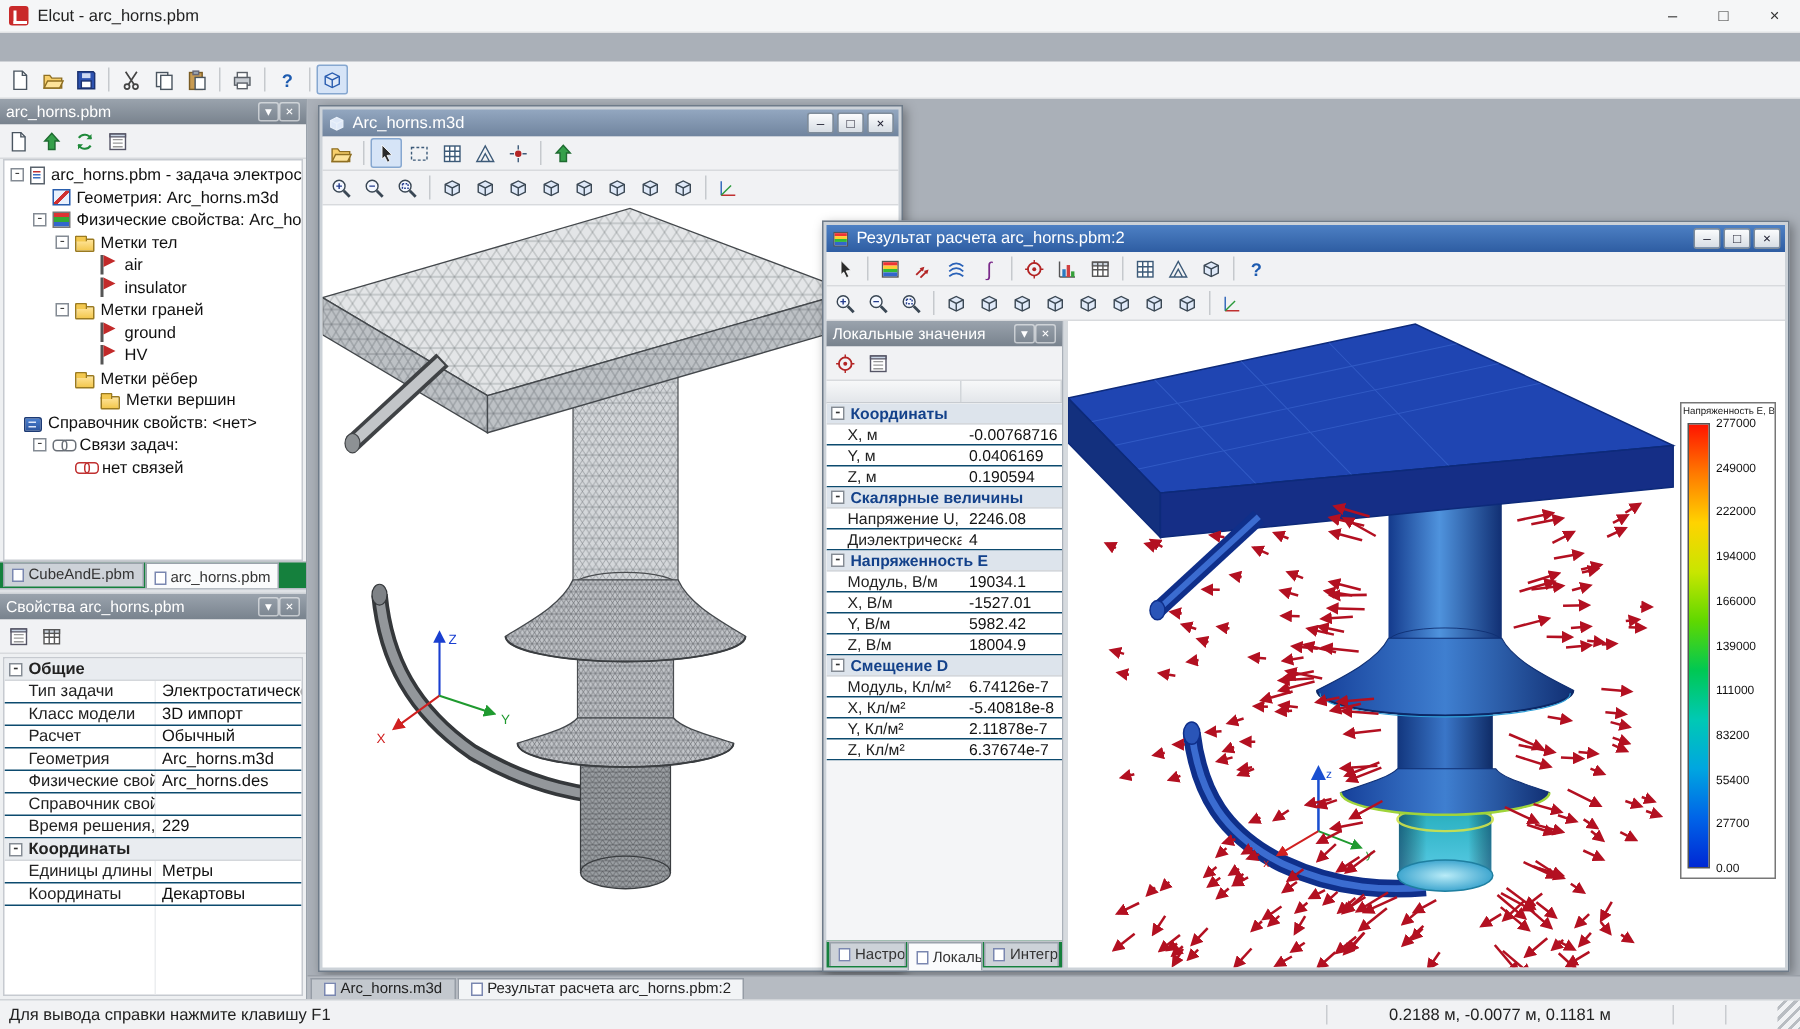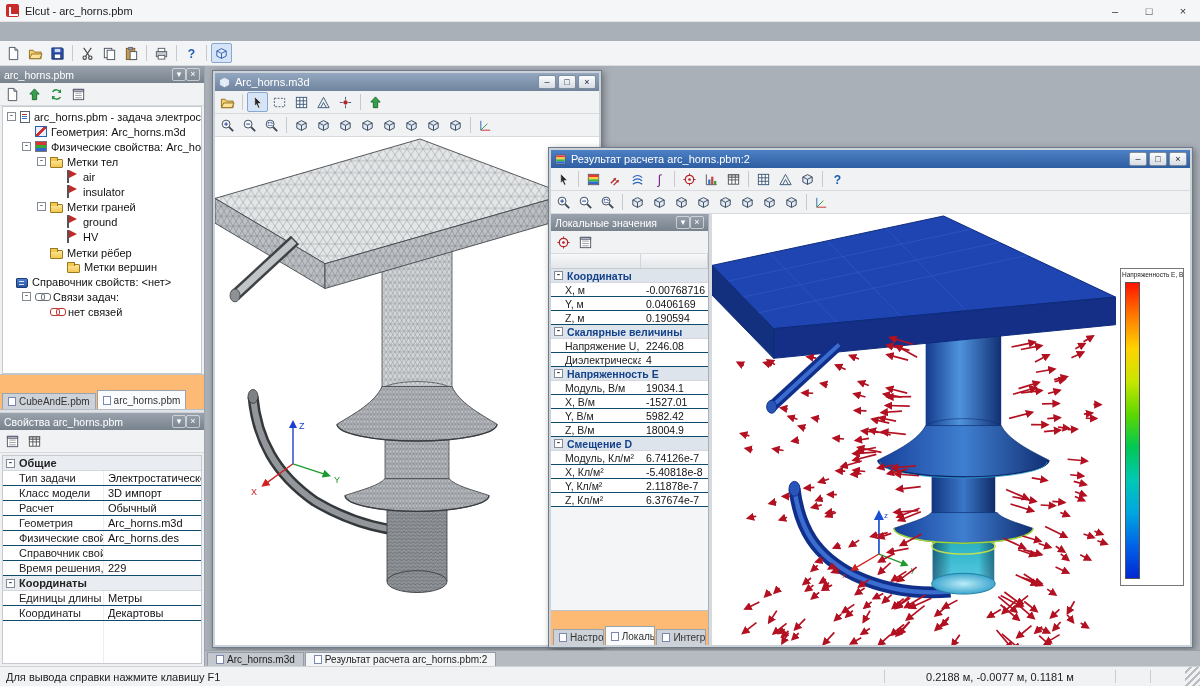--- a/index.html
+++ b/index.html
@@ -28,21 +28,21 @@
   
   .dock{position:absolute;left:0;top:66px;width:205px;bottom:20px;background:#eef0f2;border-right:1px solid #9aa2ab;display:flex;flex-direction:column}
   .pane-title{height:17px;flex:none;background:linear-gradient(#9aa3ad,#78828d);color:#fff;font-size:10.5px;display:flex;align-items:center;padding:0 4px;gap:3px}
   .pane-title .pt-label{flex:1;overflow:hidden;white-space:nowrap}
   .pbtn{width:14px;height:13px;font-size:9px;line-height:11px;text-align:center;color:#fff;background:transparent;border:1px solid rgba(255,255,255,.55);border-radius:2px;padding:0}
   .tree{background:#fff;height:268px;flex:none;overflow:hidden;border:1px solid #c6cad0;margin:0 2px;padding:2px 0}
   .trow{height:15px;display:flex;align-items:center;gap:4px;white-space:nowrap}
   .texp{width:9px;height:9px;flex:none;border:1px solid #848b94;background:#fff;font-size:9px;line-height:7px;text-align:center;color:#333;font-family:"Liberation Mono",monospace}
   .texp.empty{border-color:transparent;background:transparent}
   .tlabel{font-size:11px;color:#111}
-  .dtabs{height:35px;flex:none;display:flex;align-items:flex-end;gap:1px;padding:0 2px;background:#fdba74;border-top:1px solid #c0c4c9}
+  .dtabs{height:18px;flex:none;display:flex;align-items:flex-start;gap:1px;padding:0 2px;background:#15803d;border-top:1px solid #c0c4c9}
   .dtab{height:16px;display:flex;align-items:center;gap:3px;padding:0 5px;font-size:10px;background:#cdd2d8;border:1px solid #9aa2ab;border-bottom:none;color:#333;white-space:nowrap;overflow:hidden}
   .dtab.active{background:#fafbfc;height:19px}
   .tabico{width:8px;height:9px;flex:none;background:#fff;border:1px solid #7a87b0}
   .hsplit{height:4px;flex:none;background:#dfe2e6;border-top:1px solid #b6bcc3;border-bottom:1px solid #cfd3d8}
 
   
   .pgrid{background:#fff;border:1px solid #c6cad0;margin:2px;flex:1;overflow:hidden;font-size:11px;position:relative}
   .pgrid.props::before{content:"";position:absolute;left:100px;top:0;bottom:0;width:1px;background:#eceef0}
   .pg-group{display:flex;align-items:center;gap:4px;height:15px;background:#e9ecf0;border-bottom:1px solid #d4d7db;font-weight:bold;color:#222;padding-left:3px;position:relative}
   .pg-row{display:grid;grid-template-columns:100px 1fr;height:15px;border-bottom:1px solid #0c4a6e;align-items:center;position:relative}
@@ -1213,20 +1213,33 @@
                 <line x1="44.7" y1="413.3" x2="31.0" y2="424.0"></line>
                 <line x1="143.2" y1="394.9" x2="131.3" y2="403.1"></line>
                 <line x1="290.6" y1="400.0" x2="277.7" y2="407.9"></line>
               </g>
           </svg>
 
           <div class="legend">
             <div class="legend-title">Напряженность E, В/м</div>
             <div class="legend-body">
               <div class="legend-bar" id="legend-bar" style="background: linear-gradient(rgb(255, 20, 0), rgb(255, 122, 0), rgb(255, 211, 0), rgb(200, 230, 0), rgb(95, 216, 0), rgb(0, 200, 83), rgb(0, 201, 180), rgb(0, 166, 224), rgb(0, 100, 232), rgb(0, 40, 212));"></div>
+              <div class="legend-ticks" id="legend-ticks">
+                  <div class="ltick" style="top: 0%;">277000</div>
+                  <div class="ltick" style="top: 10%;">249000</div>
+                  <div class="ltick" style="top: 20%;">222000</div>
+                  <div class="ltick" style="top: 30%;">194000</div>
+                  <div class="ltick" style="top: 40%;">166000</div>
+                  <div class="ltick" style="top: 50%;">139000</div>
+                  <div class="ltick" style="top: 60%;">111000</div>
+                  <div class="ltick" style="top: 70%;">83200</div>
+                  <div class="ltick" style="top: 80%;">55400</div>
+                  <div class="ltick" style="top: 90%;">27700</div>
+                  <div class="ltick" style="top: 100%;">0.00</div>
+                </div>
             </div>
           </div>
         </div>
       </div>
     </div>
   </div>
 
   <div class="mditabs">
       <div class="mtab">
         <span class="tabico"></span>

